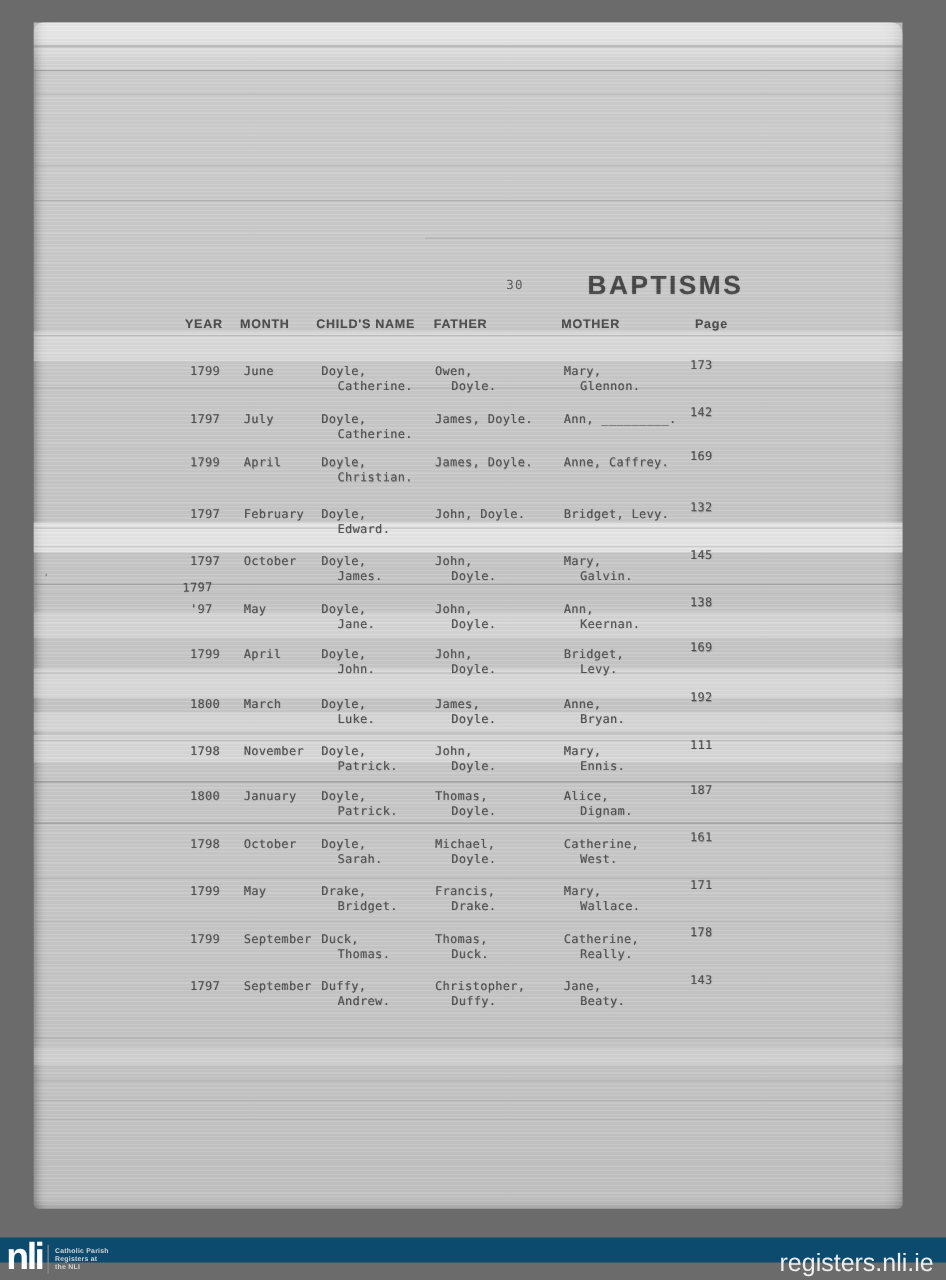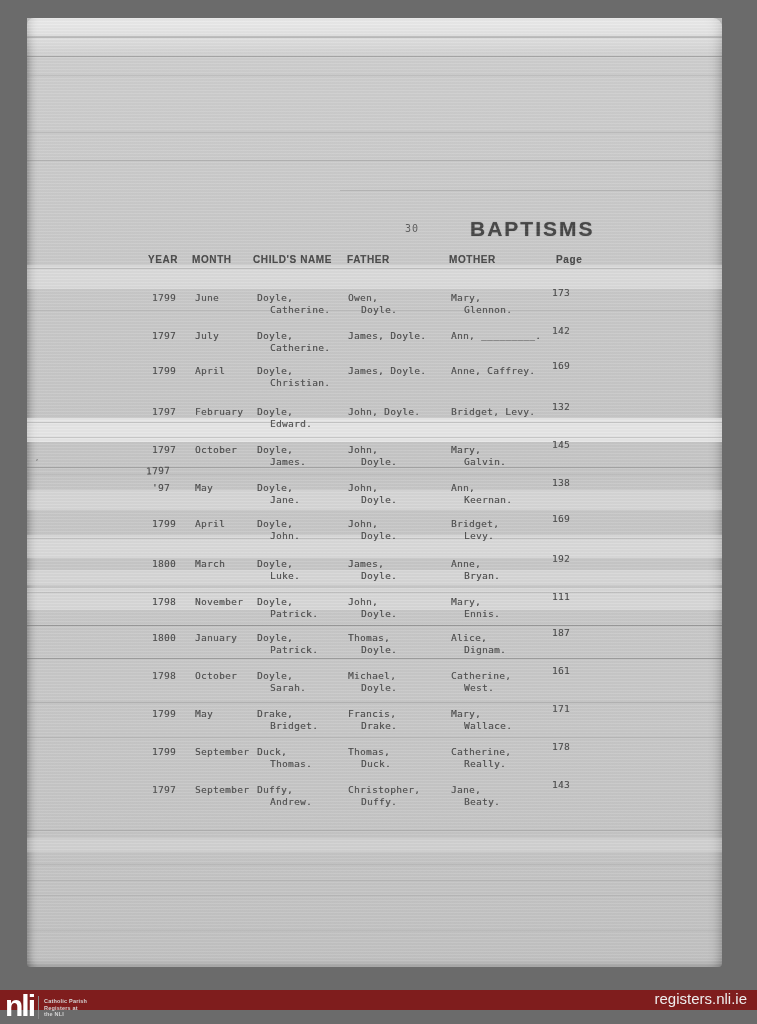--- a/index.html
+++ b/index.html
@@ -49,33 +49,33 @@
   .c-year{left:125px;width:52px}
   .c-month{left:168px;width:60px}
   .c-child{left:230px;width:95px}
   .c-father{left:321px;width:110px}
   .c-mother{left:424px;width:108px}
   .c-page{left:525px;width:42px;margin-top:-5px}
   .cell .ln1{padding-left:13px}
   .c-year .note{position:absolute;top:-17px;left:-6px;transform:rotate(-2deg)}
   .mark-x{position:absolute;left:8px;top:436px;width:4px;height:4px;color:#6a6a6a;font-size:7px;}
   
-  .footer-bar{position:absolute;left:0;top:990px;width:757px;height:20px;background:#7f1d1d;}
+  .footer-bar{position:absolute;left:0;top:990px;width:757px;height:20px;background:#0c4a6e;}
   .nli-logo{
     position:absolute;left:5px;top:1px;color:#ffffff;
     font-family:"Liberation Sans",sans-serif;font-weight:bold;font-size:30px;line-height:30px;letter-spacing:-2px;
   }
   .logo-divider{position:absolute;left:38px;top:6px;width:1px;height:23px;background:#8a8a8a;}
   .footer-caption{
     position:absolute;left:44px;top:8px;color:#d6d6d6;
     font-family:"Liberation Sans",sans-serif;font-weight:bold;font-size:5.5px;line-height:6.5px;letter-spacing:.2px;
   }
   .footer-url{
-    position:absolute;right:10px;top:0;color:#ededed;
-    font-family:"Liberation Sans",sans-serif;font-size:15px;
+    position:absolute;right:10px;top:10px;color:#ededed;
+    font-family:"Liberation Sans",sans-serif;font-size:20px;
   }
 </style>
 </head>
 <body>
 
 <div class="scan-page">
 
   <div>
     <div class="streak" style="top:0;height:42px;background:linear-gradient(180deg,rgba(255,255,255,.55),rgba(255,255,255,0));"></div>
     <div class="streak" style="top:18px;height:2px;background:rgba(110,110,110,.32);"></div>

